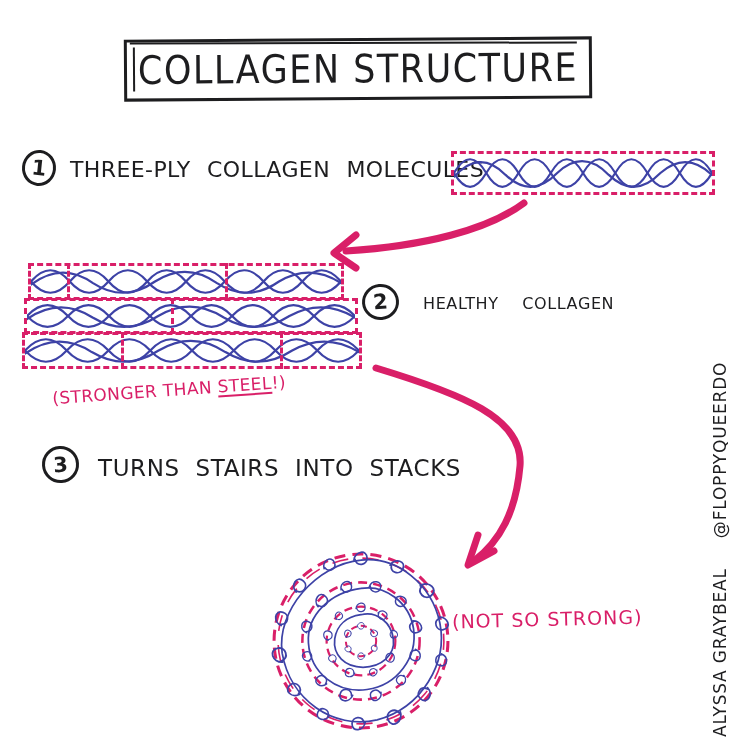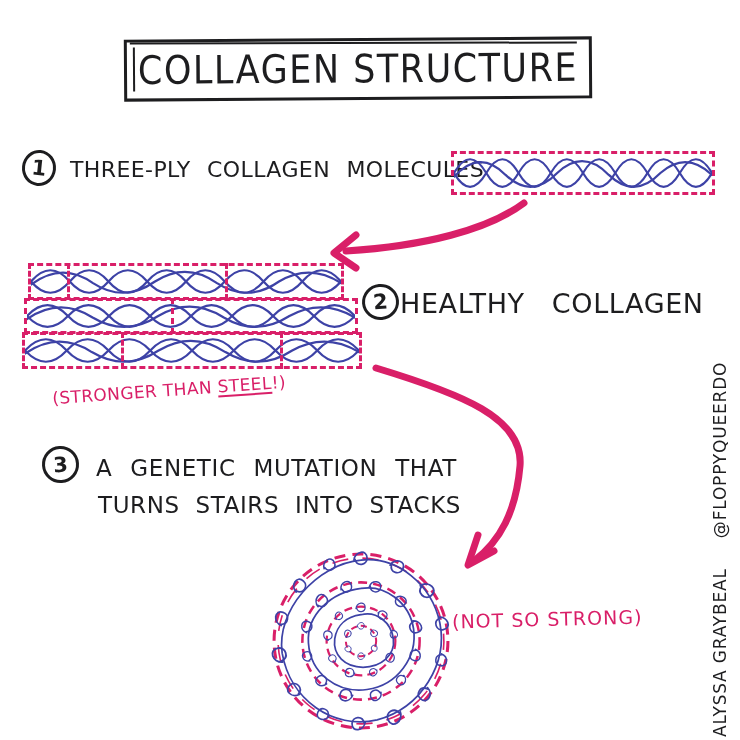--- a/index.html
+++ b/index.html
@@ -10,21 +10,20 @@
   }
   html,body{margin:0;padding:0;}
   body{background:var(--background);}
   .page{
     position:relative;
     width:740px;height:740px;
     background:var(--background);
     font-family:"DejaVu Sans",sans-serif;
     color:var(--ink);
     overflow:hidden;
-    text-align:center;
   }
   
   .title-box{
     position:absolute;left:124px;top:38px;width:462px;height:56px;
     border:3px solid var(--ink);
     transform:rotate(-0.4deg);
     display:flex;align-items:center;justify-content:center;
   }
   .title-box::after{
     content:"";position:absolute;left:3px;right:12px;top:1px;
@@ -45,21 +44,21 @@
     display:flex;align-items:center;justify-content:center;
     font-size:21px;font-weight:bold;
     box-sizing:border-box;
   }
   .badge-1{left:22px;top:150px;width:34px;height:36px;transform:rotate(6deg);}
   .badge-2{left:362px;top:284px;width:37px;height:36px;transform:rotate(-5deg);}
   .badge-3{left:42px;top:446px;width:37px;height:37px;transform:rotate(-4deg);}
   
   .step-label{position:absolute;white-space:nowrap;}
   .label-1{left:70px;top:157px;font-size:22px;letter-spacing:0.4px;word-spacing:9px;}
-  .label-2{left:400px;top:287px;font-size:27px;letter-spacing:0.6px;line-height:34px;}
+  .label-2{left:423px;top:287px;font-size:16px;letter-spacing:0.6px;line-height:34px;}
   .label-2 .l1{word-spacing:18px;}
   .label-2 .l2{word-spacing:7px;}
   .label-3{left:92px;top:450px;font-size:23px;letter-spacing:0.6px;line-height:37px;}
   .label-3 .l1{word-spacing:10px;}
   .label-3 .l2{word-spacing:8px;margin-left:6px;}
   
   .molecule-box{
     position:absolute;left:451px;top:151px;width:264px;height:44px;
     border:3px dashed var(--pink);
     box-sizing:border-box;
@@ -167,21 +166,20 @@
     <span>2</span>
   </div>
   <div class="step-label label-2">
     <div class="l1">HEALTHY COLLAGEN</div>
   </div>
 
   <div class="badge badge-3">
     <span>3</span>
   </div>
   <div class="step-label label-3">
-    <div class="l1">A GENETIC MUTATION THAT</div>
     <div class="l2">TURNS STAIRS INTO STACKS</div>
   </div>
 
   <svg class="tangle" viewBox="0 0 184 184">
     <g fill="none" stroke="var(--pink)">
       <circle cx="92" cy="92" r="86" stroke-width="3" stroke-dasharray="11 7"></circle>
       <circle cx="92" cy="92" r="82" stroke-width="1.6" stroke-dasharray="16 14" transform="rotate(40 92 92)"></circle>
       <circle cx="92" cy="92" r="58" stroke-width="2.5" stroke-dasharray="9 6"></circle>
       <circle cx="92" cy="92" r="34" stroke-width="2.2" stroke-dasharray="8 5"></circle>
       <circle cx="92" cy="92" r="15" stroke-width="2" stroke-dasharray="6 4"></circle>

